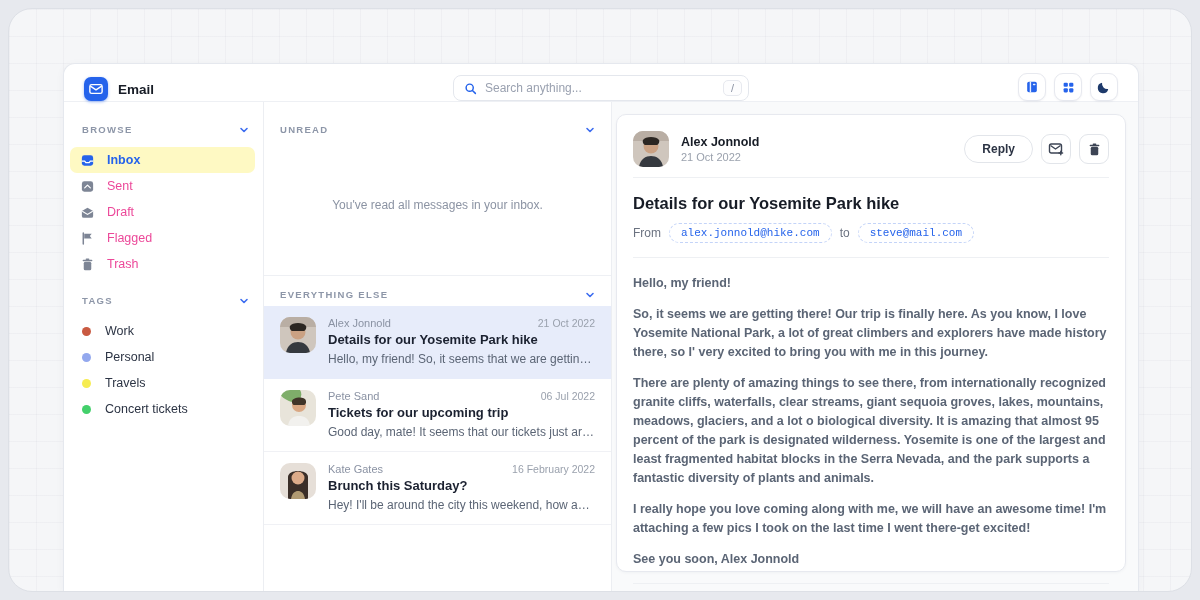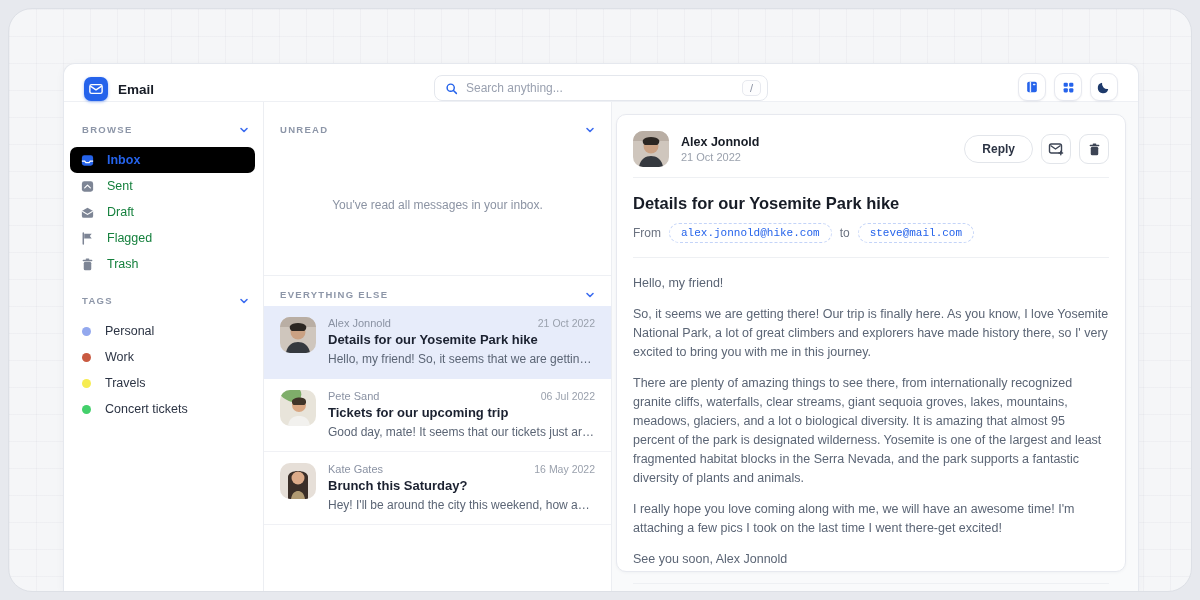--- a/index.html
+++ b/index.html
@@ -39,21 +39,21 @@
   }
   .brand { display:flex; align-items:center; gap:10px; }
   .logo {
     width:24px; height:24px; border-radius:7px;
     background:#2563eb; display:flex; align-items:center; justify-content:center;
     box-shadow:0 1px 3px rgba(37,99,235,0.45);
   }
   .app-title { font-size:13.5px; font-weight:700; color:#171c26; }
   .search {
     position:absolute; left:50%; transform:translateX(-50%);
-    width:334px; height:26px;
+    width:296px; height:26px;
     border:1px solid #e4e7ed; border-radius:8px;
     background:#fff;
     display:flex; align-items:center; gap:8px; padding:0 6px 0 10px;
   }
   .search input {
     border:none; outline:none; flex:1; font-size:12px;
     font-family:"Liberation Sans", sans-serif; color:#4a5264; background:transparent;
   }
   .search input::placeholder { color:#9aa1b0; }
   .slash-badge {
@@ -71,25 +71,25 @@
   .sidebar { width:200px; flex:0 0 200px; border-right:1px solid #eceef2; padding:14px 12px 0 16px; }
   .section-head {
     display:flex; align-items:center; justify-content:space-between;
     font-size:9.5px; font-weight:700; letter-spacing:1.3px; color:#8d96a8;
     margin:8px 2px 12px 2px;
     gap:36px;
   }
   .nav-item {
     display:flex; align-items:center; gap:12px;
     height:26px; padding:0 10px; margin:0 0 0 -10px;
-    border-radius:7px; font-size:12.5px; color:#15803d; cursor:pointer;
+    border-radius:7px; font-size:12.5px; color:#ec4899; cursor:pointer;
     width:calc(100% + 14px);
   }
   .nav-item .nicon { display:flex; color:#7d8595; }
-  .nav-item.active { background:#000000; color:#2563eb; font-weight:600; }
+  .nav-item.active { background:#fef9c3; color:#2563eb; font-weight:600; }
   .nav-item.active .nicon { color:#2563eb; }
   .tag-item {
     display:flex; align-items:center; gap:14px;
     height:26px; font-size:12.5px; color:#2c3444; cursor:pointer; padding-left:2px;
   }
   .tag-dot { width:9px; height:9px; border-radius:50%; flex:0 0 9px; }
   .sidebar .group { margin-bottom:18px; }
   
   .list { width:348px; flex:0 0 348px; border-right:1px solid #eceef2; display:flex; flex-direction:column; }
   .list .section-head { margin:22px 16px 0 16px;text-align:right; }
@@ -134,21 +134,21 @@
     width:30px; height:30px; border-radius:9px; border:1px solid #e2e5ea;
     background:#fff; display:flex; align-items:center; justify-content:center; cursor:pointer;
   }
   .divider { border:none; border-top:1px solid #eef0f3; margin:0; }
   .subject { font-size:16.5px; font-weight:700; color:#171c26; margin:16px 0 10px 0; }
   .fromto { display:flex; align-items:center; gap:8px; font-size:12px; color:#6b7280; padding-bottom:14px; }
   .chip {
     font-size:11px; color:#2563eb; background:#fff;
     border:1px dashed #c4d4f8; border-radius:999px; padding:3px 11px; cursor:pointer;font-family:Liberation Mono, monospace;
   }
-  .body-text { padding:4px 0 2px 0; }
+  .body-text { padding:4px 0 2px 0;font-weight:bold; }
   .body-text p { font-size:12.5px; line-height:1.52; color:#5b6575; margin:12px 0; }
 </style>
 </head>
 <body>
 
 <div class="frame">
   <div class="app">
 
     <div class="topbar">
       <div class="brand">
@@ -259,26 +259,26 @@
         <div class="group">
           <div class="section-head">
             <span>TAGS</span>
             <span style="display:flex">
               <svg width="10" height="10" viewBox="0 0 10 10">
                   <path d="M2 3.5l3 3 3-3" fill="none" stroke="#3d6df0" stroke-width="1.6" stroke-linecap="round" stroke-linejoin="round"></path>
                 </svg>
             </span>
           </div>
           <div class="tag-item">
+            <span class="tag-dot" style="background-color: rgb(201, 90, 65);"></span>
+            <span>Work</span>
+          </div>
+          <div class="tag-item">
             <span class="tag-dot" style="background-color: rgb(147, 168, 238);"></span>
             <span>Personal</span>
-          </div>
-          <div class="tag-item">
-            <span class="tag-dot" style="background-color: rgb(201, 90, 65);"></span>
-            <span>Work</span>
           </div>
           <div class="tag-item">
             <span class="tag-dot" style="background-color: rgb(246, 236, 81);"></span>
             <span>Travels</span>
           </div>
           <div class="tag-item">
             <span class="tag-dot" style="background-color: rgb(67, 208, 107);"></span>
             <span>Concert tickets</span>
           </div>
         </div>
@@ -350,21 +350,21 @@
               <svg width="36" height="36" viewBox="0 0 36 36">
                   <rect width="36" height="36" fill="#e6dfd8"></rect>
                   <path d="M8 36V14c0-8 20-8 20 0v22z" fill="#3a2e28"></path>
                   <circle cx="18" cy="15" r="6.5" fill="#dcab89"></circle>
                   <path d="M11 36c1-6 4-8 7-8s6 2 7 8z" fill="#b09a72"></path>
                 </svg>
             </div>
             <div class="mail-content">
               <div class="mail-meta">
                 <span class="mail-sender">Kate Gates</span>
-                <span class="mail-date">16 May 2022</span>
+                <span class="mail-date">16 February 2022</span>
               </div>
               <div class="mail-subject">Brunch this Saturday?</div>
               <div class="mail-snippet">Hey! I'll be around the city this weekend, how about a...</div>
             </div>
           </div>
         </div>
       </section>
 
       <section class="reader">
         <div class="reader-card">

